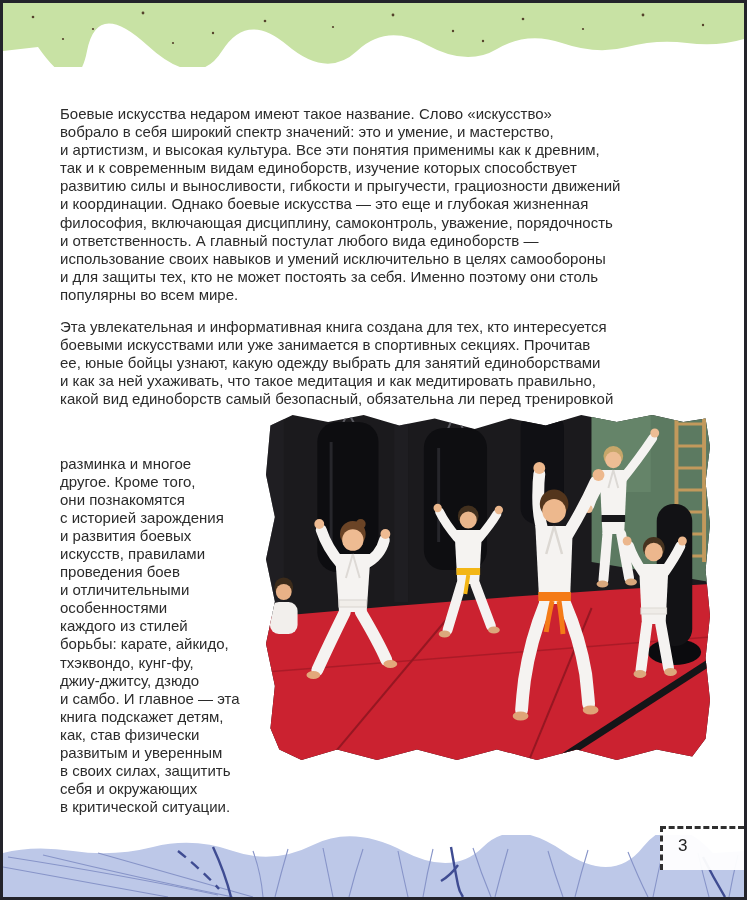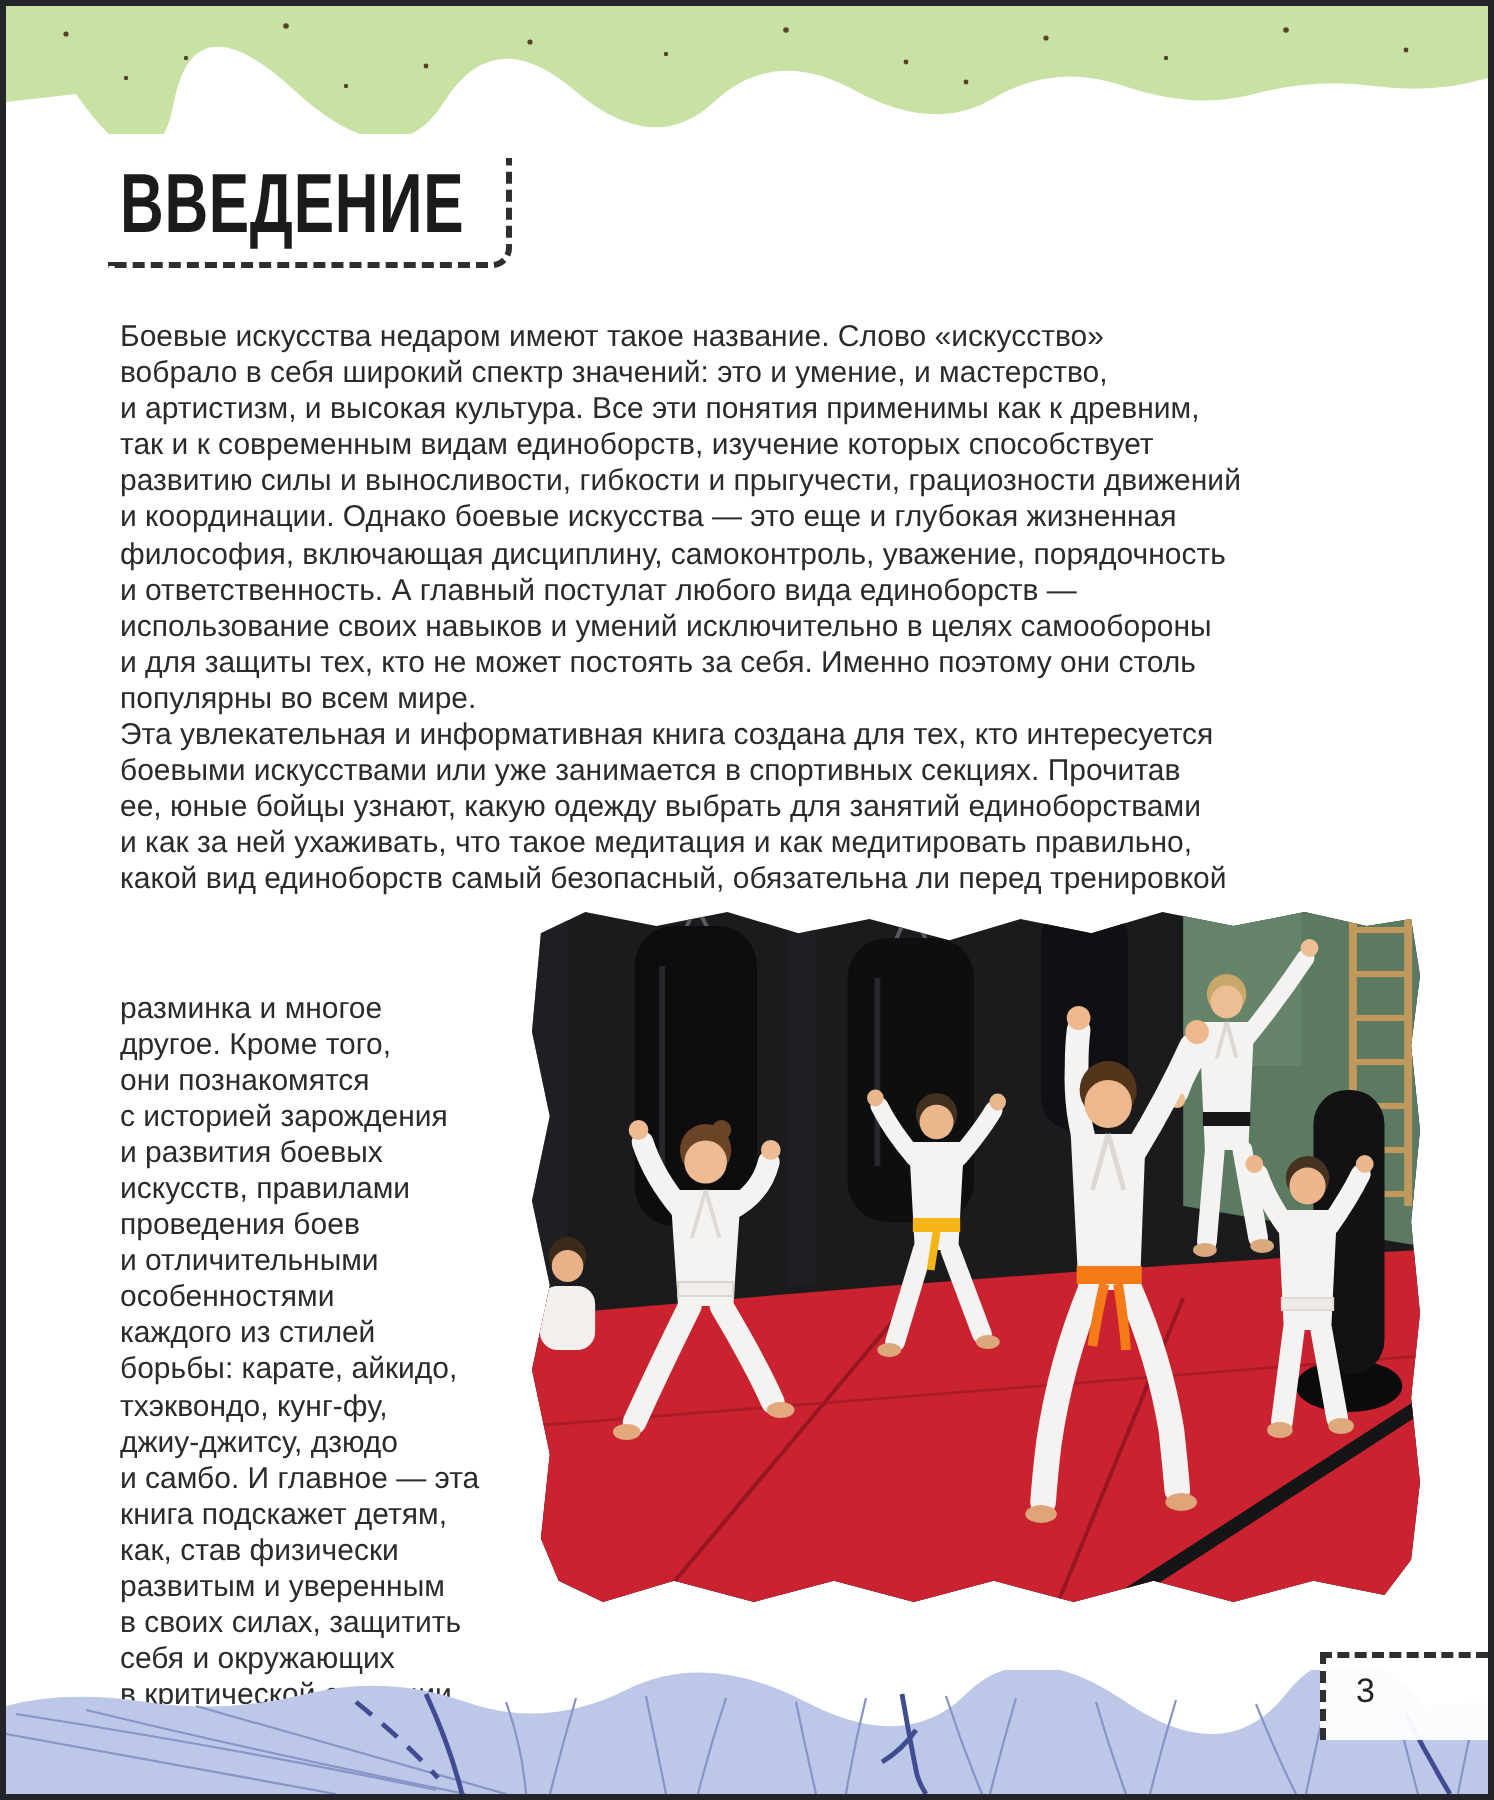--- a/index.html
+++ b/index.html
@@ -16,21 +16,21 @@
     border-right:3px dashed #2f2f2f;border-bottom:3px dashed #2f2f2f;
     border-bottom-right-radius:10px;
   }
   .title-text{
     display:inline-block;font-size:42px;font-weight:700;color:#1b1b1b;
     letter-spacing:0.5px;line-height:1.0;
     transform:scaleX(0.72);transform-origin:left bottom;margin-right:-62px;
   }
   .para{font-size:15px;line-height:18.1px;margin:0;max-width:612px;}
   .para-first{margin-top:26px;}
-  .para-second{}
+  .para-second{margin-top:14px;}
   .wrap-row{display:flex;align-items:flex-start;}
   .left-col{flex:0 0 206px;margin-top:46px;}
   .left-col .para{max-width:206px;}
   .photo-wrap{flex:1 1 auto;margin-top:3px;position:relative;height:352px;}
   .photo-svg{
     width:100%;height:352px;display:block;
     clip-path:polygon(1% 4%,6% 1%,14% 3%,22% 1%,30% 4%,38% 2%,47% 5%,55% 2%,63% 4%,71% 1%,79% 3%,87% 1%,94% 3%,99% 2%,100% 10%,99% 20%,100% 32%,99% 45%,100% 58%,99% 70%,100% 82%,99% 93%,96% 98%,88% 96%,79% 99%,70% 96%,61% 99%,52% 96%,43% 99%,34% 96%,25% 99%,16% 96%,8% 99%,3% 96%,1% 90%,2% 78%,0% 66%,2% 54%,0% 42%,2% 30%,0% 18%);
   }
   .page-number-box{
     position:absolute;top:823px;left:657px;right:0;height:44px;z-index:5;
@@ -60,23 +60,20 @@
       <circle cx="640" cy="12" r="1.4"></circle>
         <circle cx="700" cy="22" r="1.2"></circle>
       <circle cx="170" cy="40" r="1.1"></circle>
         <circle cx="480" cy="38" r="1.2"></circle>
       <circle cx="60" cy="36" r="1.1"></circle>
     </g>
   </svg>
 
   <div class="content">
 
-    <div class="title-box">
-      <span class="title-text">ВВЕДЕНИЕ</span>
-    </div>
 
     <p class="para para-first">Боевые искусства недаром имеют такое название. Слово «искусство»<br>вобрало в себя широкий спектр значений: это и умение, и мастерство,<br>и артистизм, и высокая культура. Все эти понятия применимы как к древним,<br>так и к современным видам единоборств, изучение которых способствует<br>развитию силы и выносливости, гибкости и прыгучести, грациозности движений<br>и координации. Однако боевые искусства — это еще и глубокая жизненная<br>философия, включающая дисциплину, самоконтроль, уважение, порядочность<br>и ответственность. А главный постулат любого вида единоборств —<br>использование своих навыков и умений исключительно в целях самообороны<br>и для защиты тех, кто не может постоять за себя. Именно поэтому они столь<br>популярны во всем мире.</p>
 
     <p class="para para-second">Эта увлекательная и информативная книга создана для тех, кто интересуется<br>боевыми искусствами или уже занимается в спортивных секциях. Прочитав<br>ее, юные бойцы узнают, какую одежду выбрать для занятий единоборствами<br>и как за ней ухаживать, что такое медитация и как медитировать правильно,<br>какой вид единоборств самый безопасный, обязательна ли перед тренировкой</p>
 
     <div class="wrap-row">
       <div class="left-col">
         <p class="para">разминка и многое<br>другое. Кроме того,<br>они познакомятся<br>с историей зарождения<br>и развития боевых<br>искусств, правилами<br>проведения боев<br>и отличительными<br>особенностями<br>каждого из стилей<br>борьбы: карате, айкидо,<br>тхэквондо, кунг-фу,<br>джиу-джитсу, дзюдо<br>и самбо. И главное — эта<br>книга подскажет детям,<br>как, став физически<br>развитым и уверенным<br>в своих силах, защитить<br>себя и окружающих<br>в критической ситуации.</p>
       </div>
 

